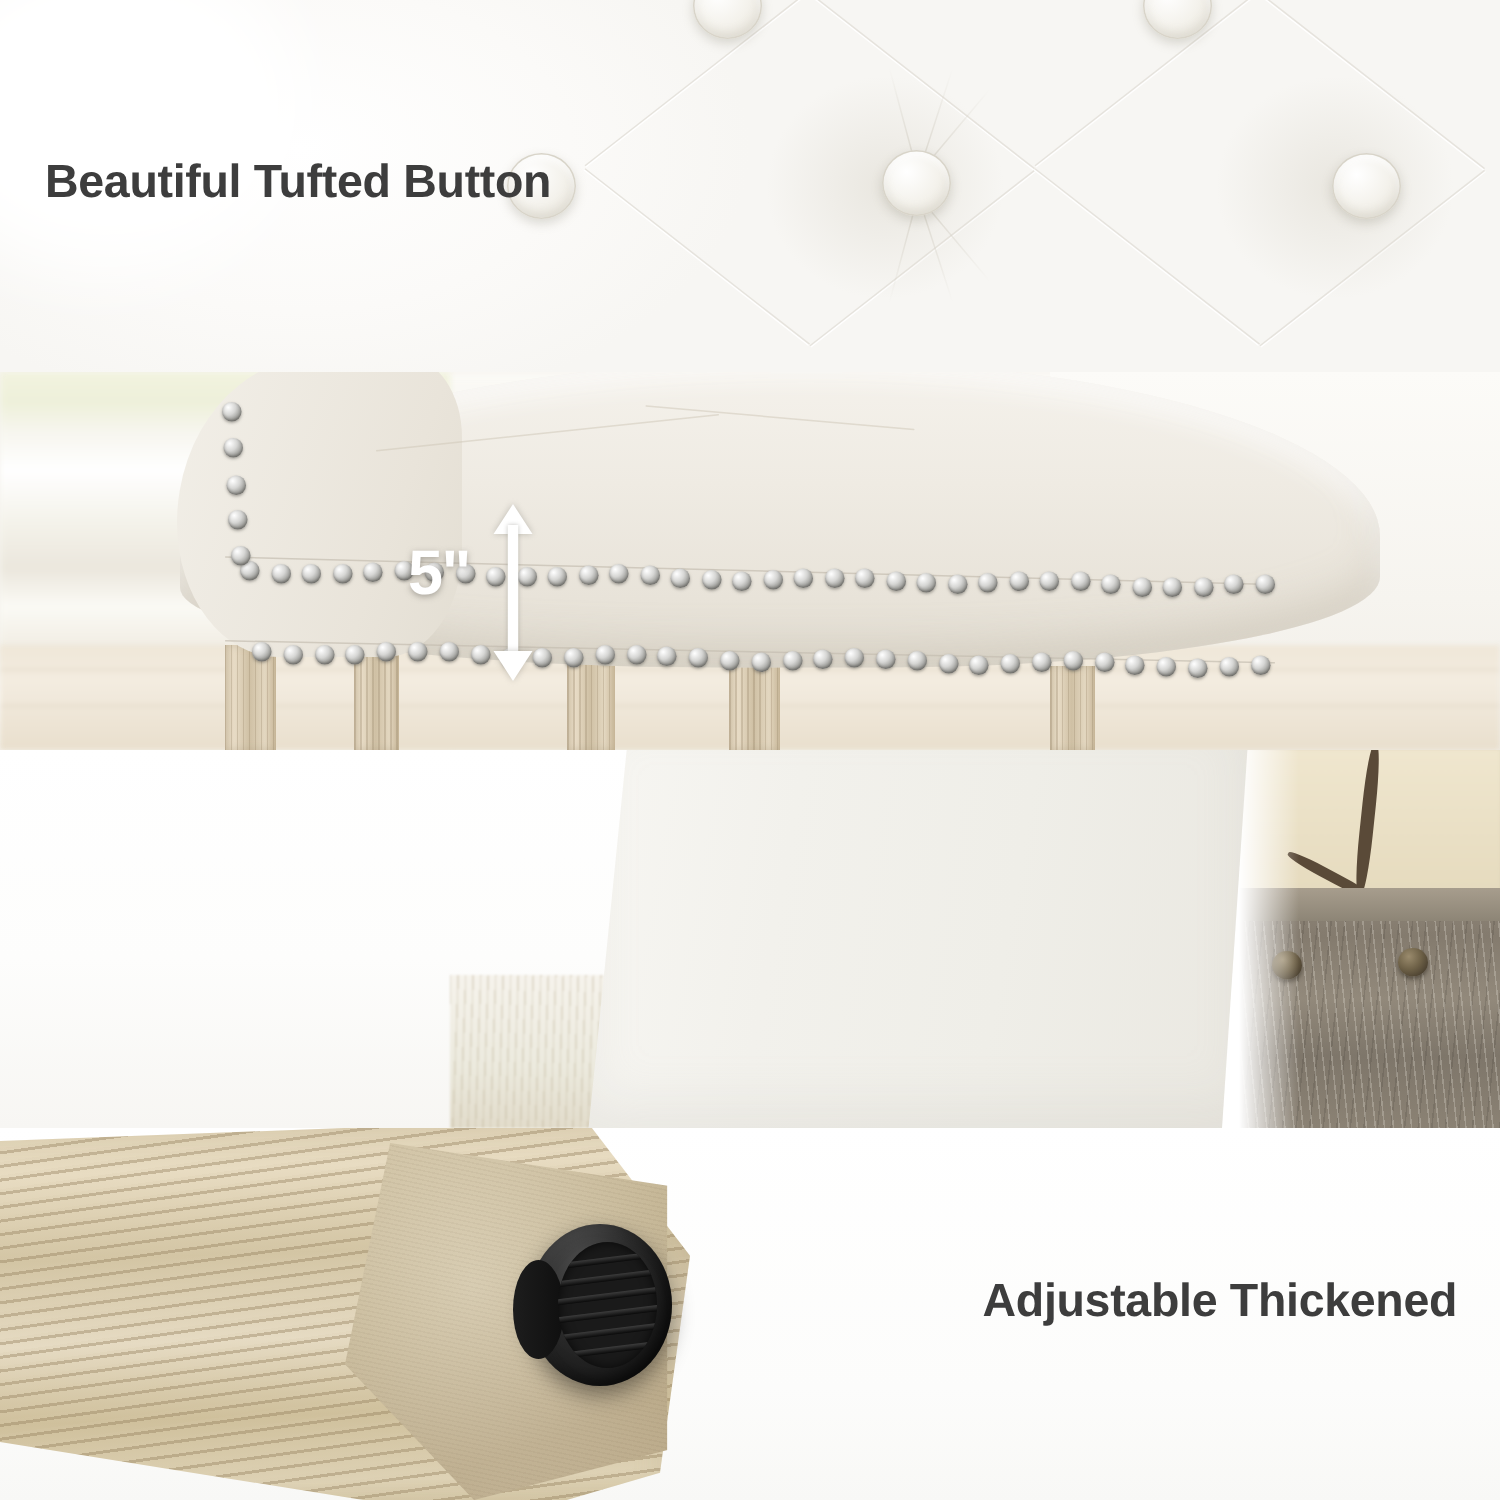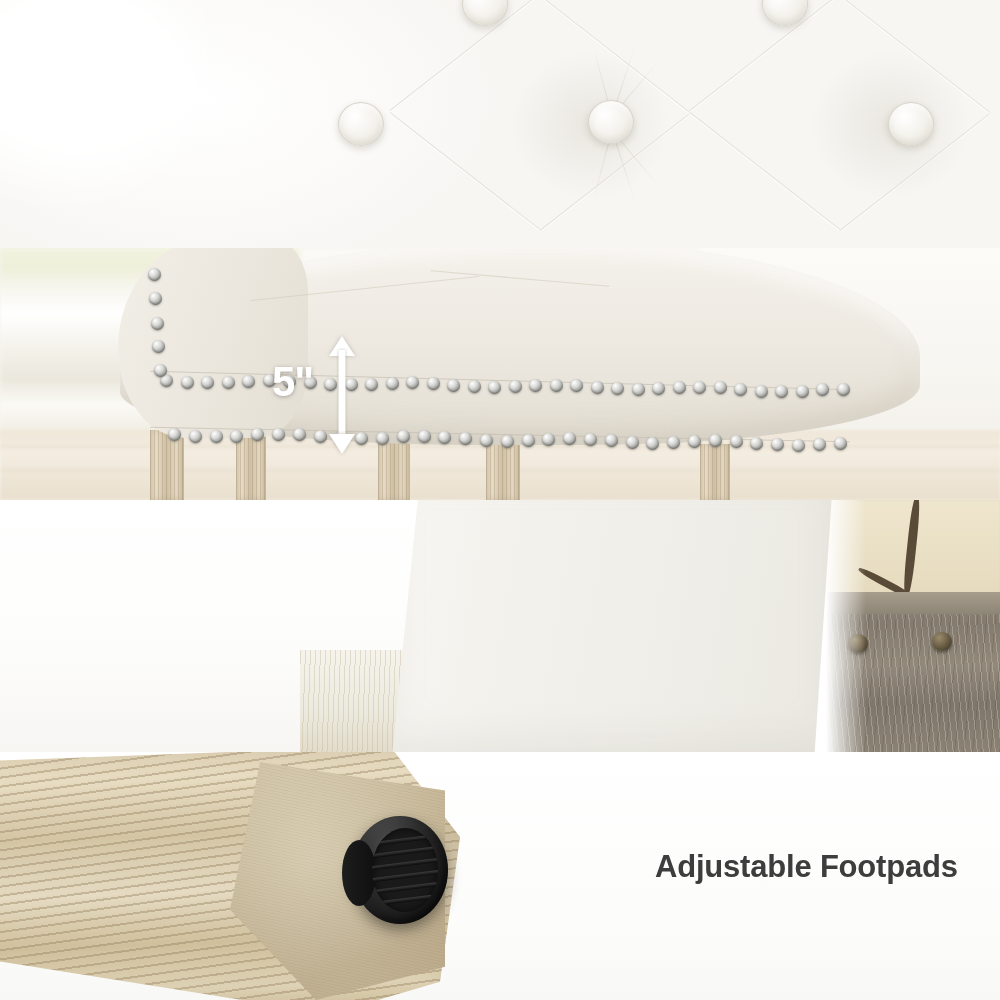--- a/index.html
+++ b/index.html
@@ -197,20 +197,21 @@
       <div class="tuft-ray" style="left:262px;top:200px;width:74px;transform:rotate(50deg);"></div>
       <div class="tuft-ray" style="left:262px;top:200px;width:74px;transform:rotate(105deg);"></div>
 
       <div class="tuft-btn" style="left:-12px;top:172px;"></div>
       <div class="tuft-btn" style="left:238px;top:170px;"></div>
       <div class="tuft-btn" style="left:538px;top:172px;"></div>
       <div class="tuft-btn" style="left:112px;top:52px;"></div>
       <div class="tuft-btn" style="left:412px;top:52px;"></div>
     </div>
 
+    <div class="feat-label" style="left:30px;top:103px;font-size:31px;">Beautiful Tufted Button</div>
   </div>
 
   <div class="panel" id="panel2">
     <div class="p2-wallB"></div>
     <div class="p2-wallA"></div>
     <div class="p2-right"></div>
     <div class="p2-floor">
       <div class="p2-floorline" style="left:0;top:16px;width:1000px;"></div>
       <div class="p2-floorline" style="left:0;top:40px;width:1000px;"></div>
     </div>
@@ -350,15 +351,15 @@
     <div class="footpad-face">
       <div class="pad-groove" style="top:10px;"></div>
       <div class="pad-groove" style="top:22px;"></div>
       <div class="pad-groove" style="top:34px;"></div>
       <div class="pad-groove" style="top:46px;"></div>
       <div class="pad-groove" style="top:58px;"></div>
       <div class="pad-groove" style="top:70px;"></div>
     </div>
   </div>
 
-  <div class="feat-label" style="left:655px;top:849px;font-size:31px;">Adjustable Footpads</div>
+  <div class="feat-label" style="left:655px;top:849px;font-size:31px;">Adjustable Thickened</div>
 
 </div>
 
 </body></html>

